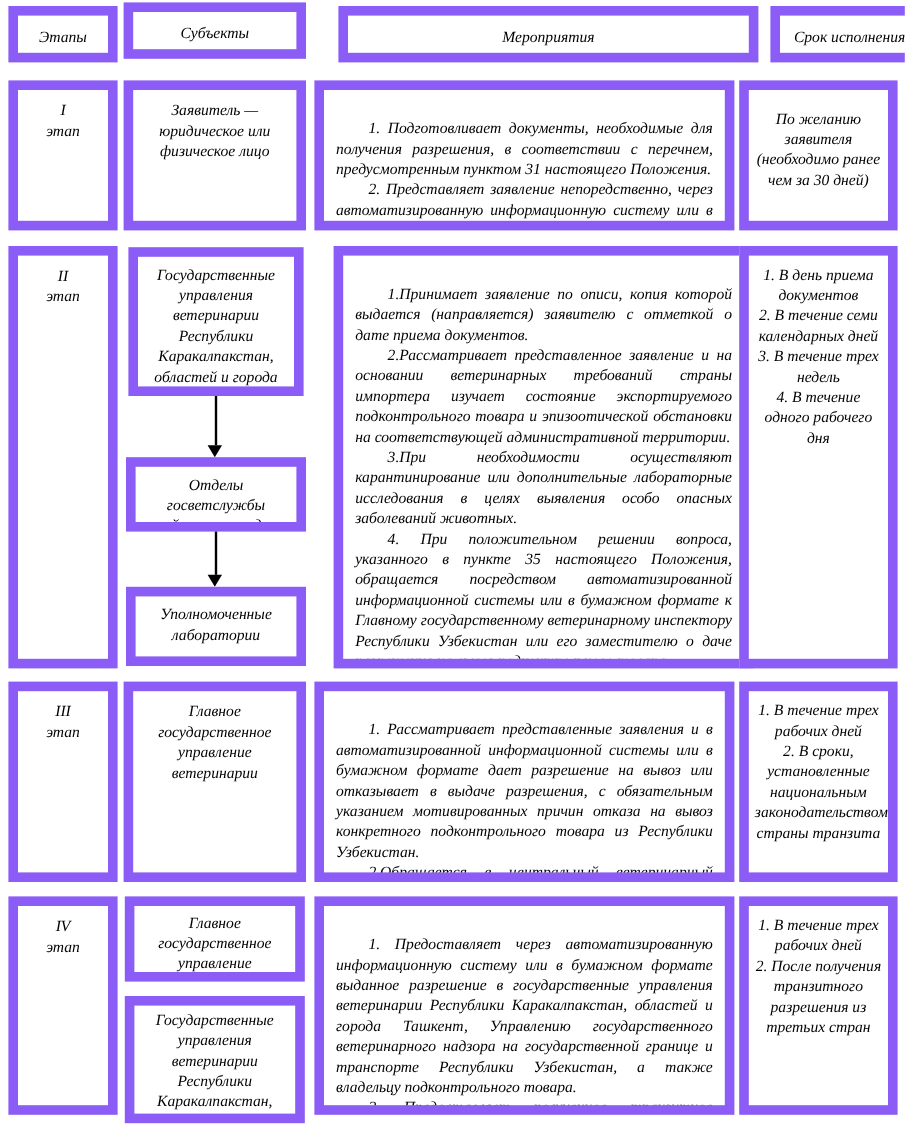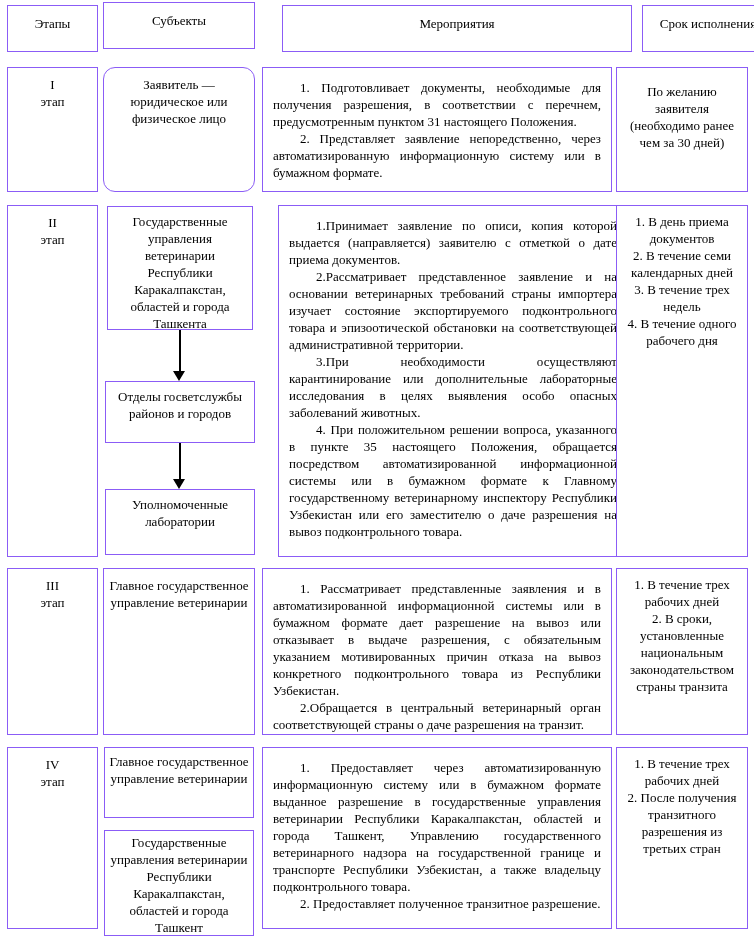--- a/index.html
+++ b/index.html
@@ -3,29 +3,29 @@
 <meta charset="utf-8">
 <style>
   html,body { margin:0; padding:0; background:#ffffff; }
   .page {
     position:relative; width:754px; height:943px; background:#ffffff;
     font-family:"Liberation Serif","DejaVu Serif",serif;
     color:#000; font-size:13px; line-height:17px;
   }
   .box {
     position:absolute; box-sizing:border-box;
-    border:1px solid #8b5cf6; background:#fff; overflow:hidden;
+    border:8px solid #8b5cf6; background:#fff; overflow:hidden;font-style:italic;
   }
   .center { text-align:center; }
   .hdr { padding-top:9px; }
   .stage { padding-top:8px; }
   .stage .num { display:block; }
   .stage .word { display:block; }
   .subj { padding:6px 4px; }
-  .act { padding:11px 10px 0 10px; }
+  .act { padding:23px 10px 0 10px; }
   .act p { margin:0; text-indent:27px; text-align:justify; }
   .dl { padding:7px 5px; }
   .dl .di { margin:0; }
   .mt9  { margin-top:9px; }
   .mt26 { margin-top:26px; }
   .mt41 { margin-top:41px; }
   .mt69 { margin-top:69px; }
   .pt8 { padding-top:8px; }
   .arrow-line { position:absolute; width:2px; background:#000; }
   .arrow-head {
@@ -41,21 +41,21 @@
 
   <div class="box center hdr" style="left:7px;top:5px;width:91px;height:47px;">Этапы</div>
   <div class="box center hdr" style="left:103px;top:2px;width:152px;height:47px;">Субъекты</div>
   <div class="box center hdr" style="left:262px;top:5px;width:350px;height:47px;margin-left:20px;">Мероприятия</div>
   <div class="box center hdr" style="left:642px;top:5px;width:132px;height:47px;">Срок исполнения</div>
 
   <div class="box center stage" style="left:7px;top:67px;width:91px;height:125px;">
     <span class="num">I</span>
     <span class="word">этап</span>
   </div>
-  <div class="box center subj pt8" style="left:103px;top:67px;width:152px;height:125px;border-radius:12px;">Заявитель — юридическое или физическое лицо</div>
+  <div class="box center subj pt8" style="left:103px;top:67px;width:152px;height:125px;">Заявитель — юридическое или физическое лицо</div>
   <div class="box act" style="left:262px;top:67px;width:350px;height:125px;">
     <p>1. Подготовливает документы, необходимые для получения разрешения, в соответствии с перечнем, предусмотренным пунктом 31 настоящего Положения.</p>
     <p>2. Представляет заявление непоредственно, через автоматизированную информационную систему или в бумажном формате.</p>
   </div>
   <div class="box center dl" style="left:616px;top:67px;width:132px;height:125px;">
     <div class="di pt8">По желанию заявителя (необходимо ранее чем за 30 дней)</div>
   </div>
 
   <div class="box center stage" style="left:7px;top:205px;width:91px;height:352px;">
     <span class="num">II</span>

